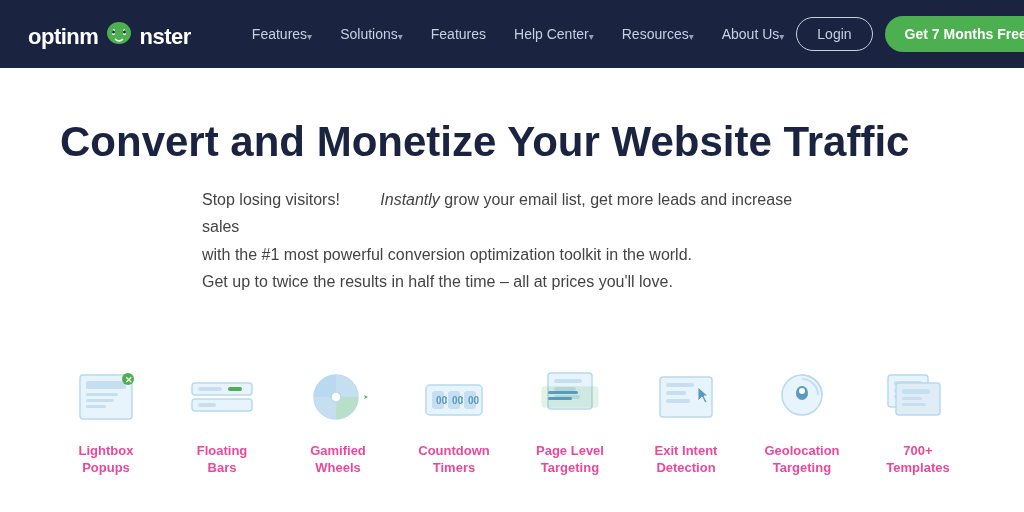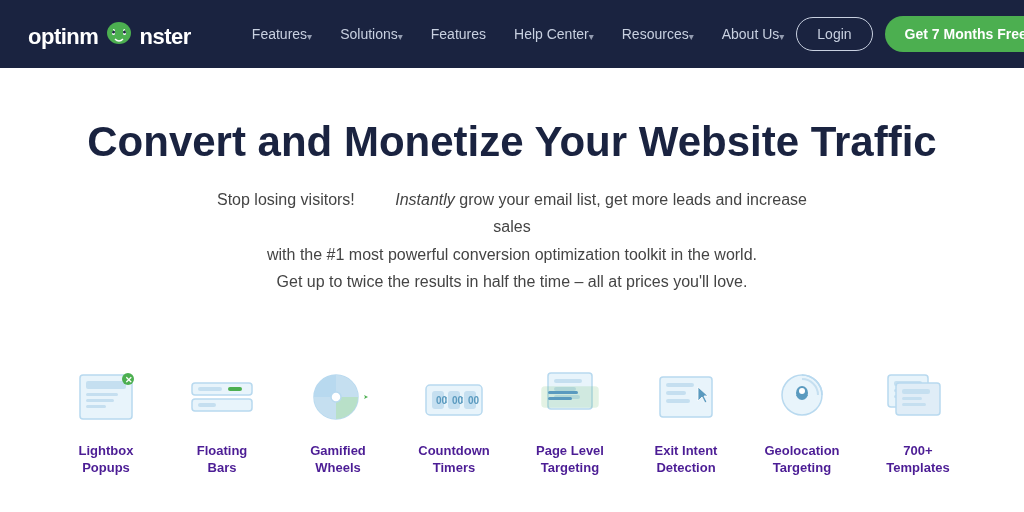--- a/index.html
+++ b/index.html
@@ -77,21 +77,21 @@
       border-radius: 22px;
       font-size: 14px;
       font-weight: 700;
       cursor: pointer;
       white-space: nowrap;
     }
 
     
     .hero {
       background: #fff;
-      text-align: center;
+      text-align: left;
       padding: 50px 60px 30px;
     }
     .hero-title {
       font-size: 42px;
       font-weight: 800;
       color: #1a2340;
       line-height: 1.15;
       margin-bottom: 20px;
     }
     .hero-sub {
@@ -126,21 +126,21 @@
       width: 80px;
       height: 72px;
       display: flex;
       align-items: center;
       justify-content: center;
       margin-bottom: 10px;
     }
     .feature-label {
       font-size: 13px;
       font-weight: 600;
-      color: #4c1d95;
+      color: #ec4899;
       line-height: 1.3;
     }
 
     
     svg.icon { width: 72px; height: 64px; }
 
     
     .cta-area {
       background: #fff;
       text-align: center;

